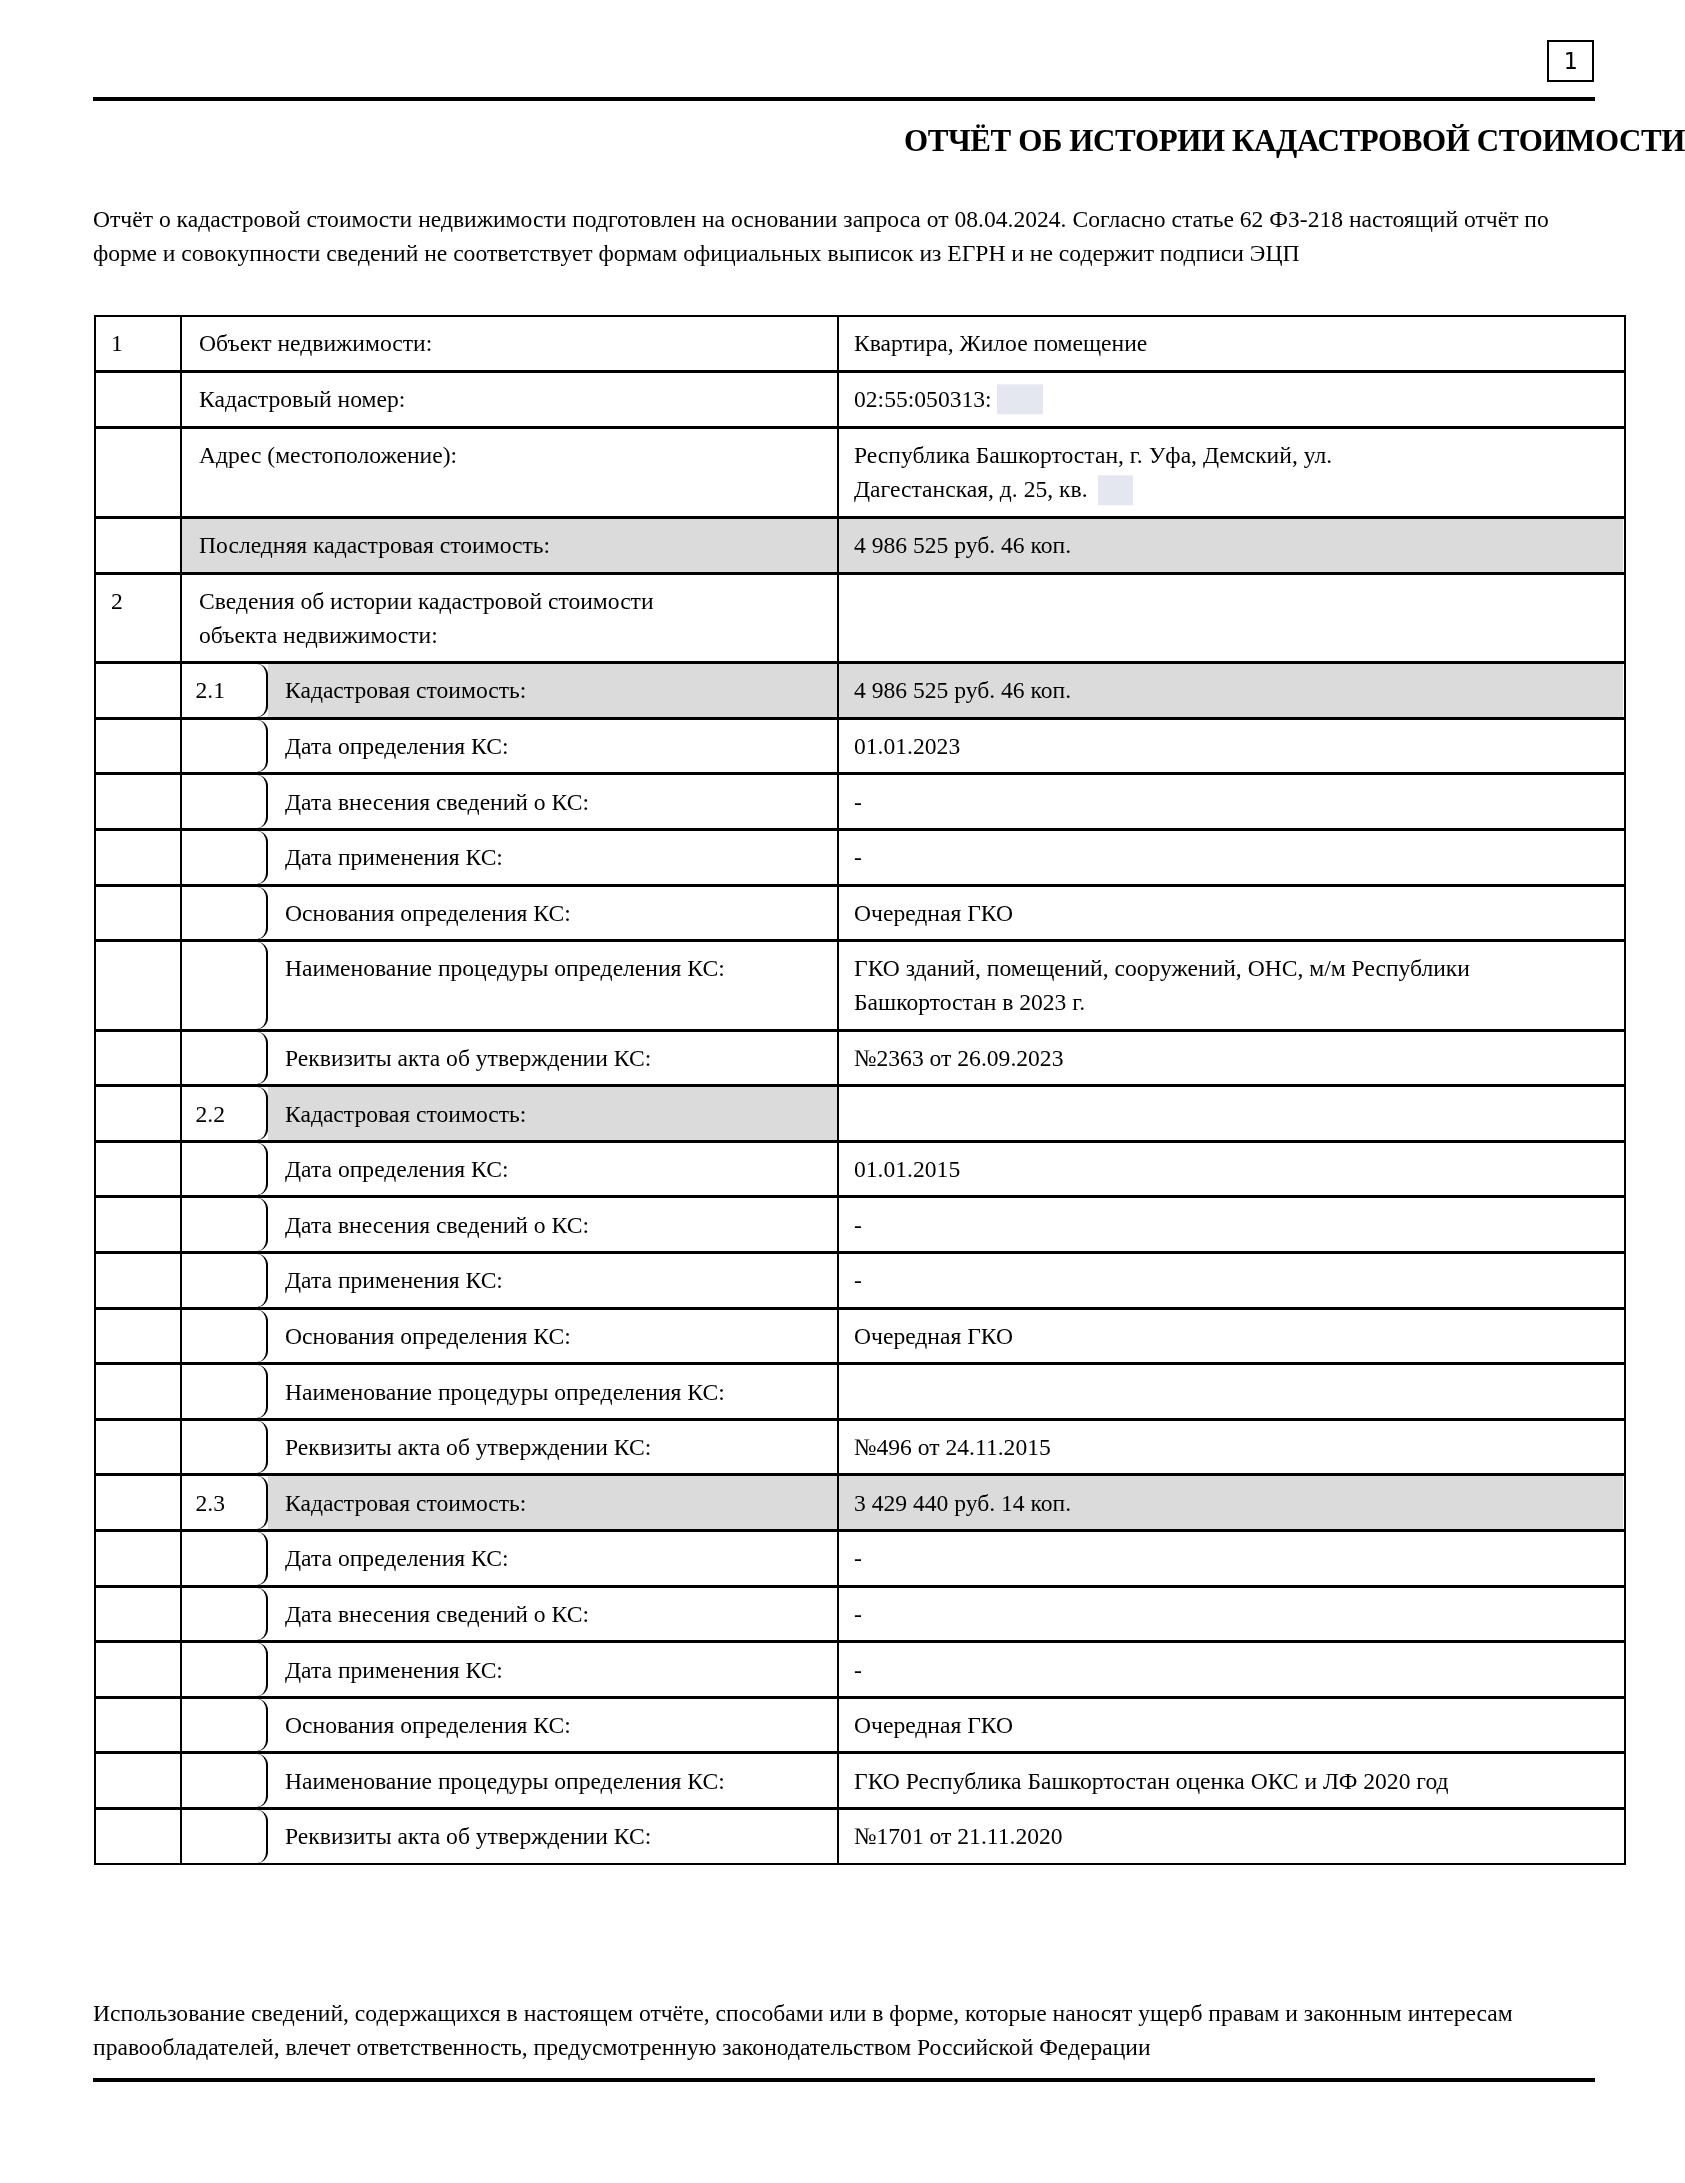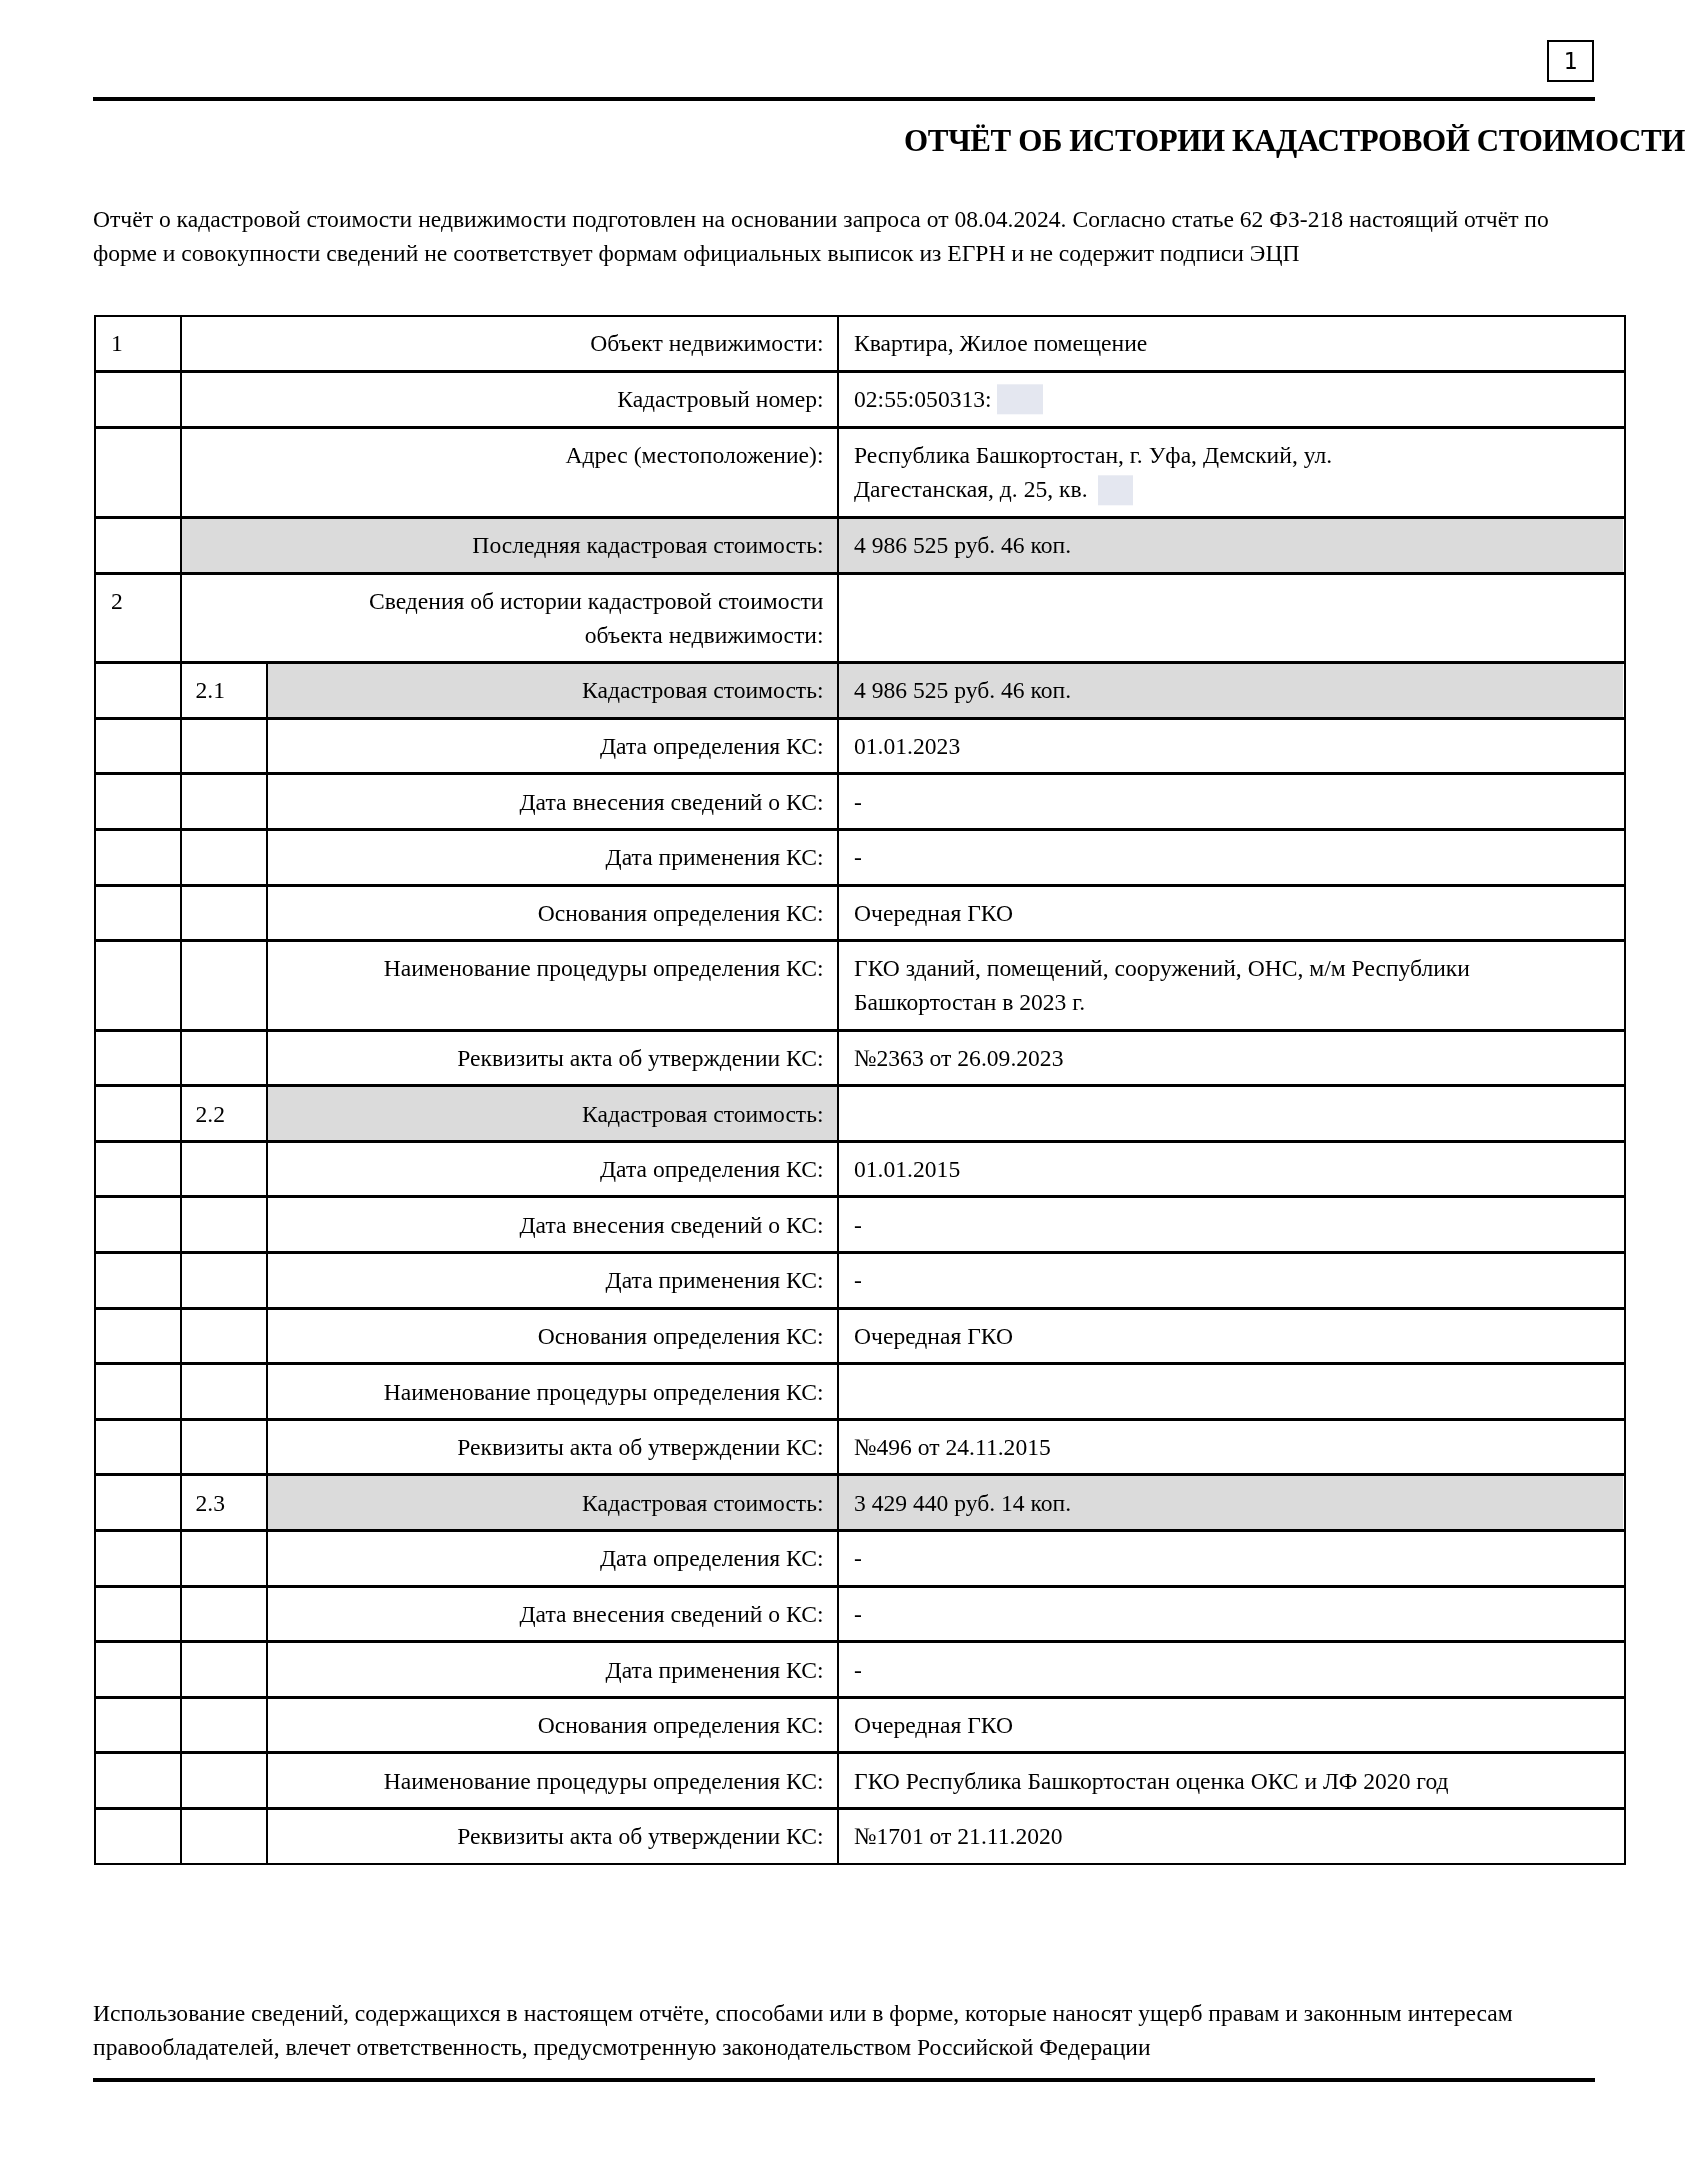--- a/index.html
+++ b/index.html
@@ -46,22 +46,22 @@
     background:#fff;
   }
   .t-row{display:flex;min-height:52px;align-items:stretch;}
   .t-row + .t-row{border-top:3.4px solid var(--ink);}
   .t-cell{
     font-size:23.6px;line-height:34px;
     padding:9.3px 13.5px 9.3px 17px;
     white-space:pre-line;
   }
   .c-num{width:86px;border-right:2.5px solid var(--ink);padding-left:15px;}
-  .c-sub{width:86px;border-right:2.5px solid var(--ink);padding-left:13.5px;}
-  .c-label{width:571px;border-right:2.5px solid var(--ink);text-align:right;}
+  .c-sub{width:86px;border-right:2.5px solid var(--ink);padding-left:13.5px;border-radius:11px;}
+  .c-label{width:571px;border-right:2.5px solid var(--ink);}
   .t-row.main .c-label{width:657px;}
   .c-value{width:784px;padding-left:15px;}
   .t-row.hl .c-label,.t-row.hl .c-value{background:var(--hl);}
 
   .redaction-box{
     display:inline-block;vertical-align:middle;
     background:var(--redact);
     margin-left:5px;transform:translateY(-1.7px);
   }
 </style>

